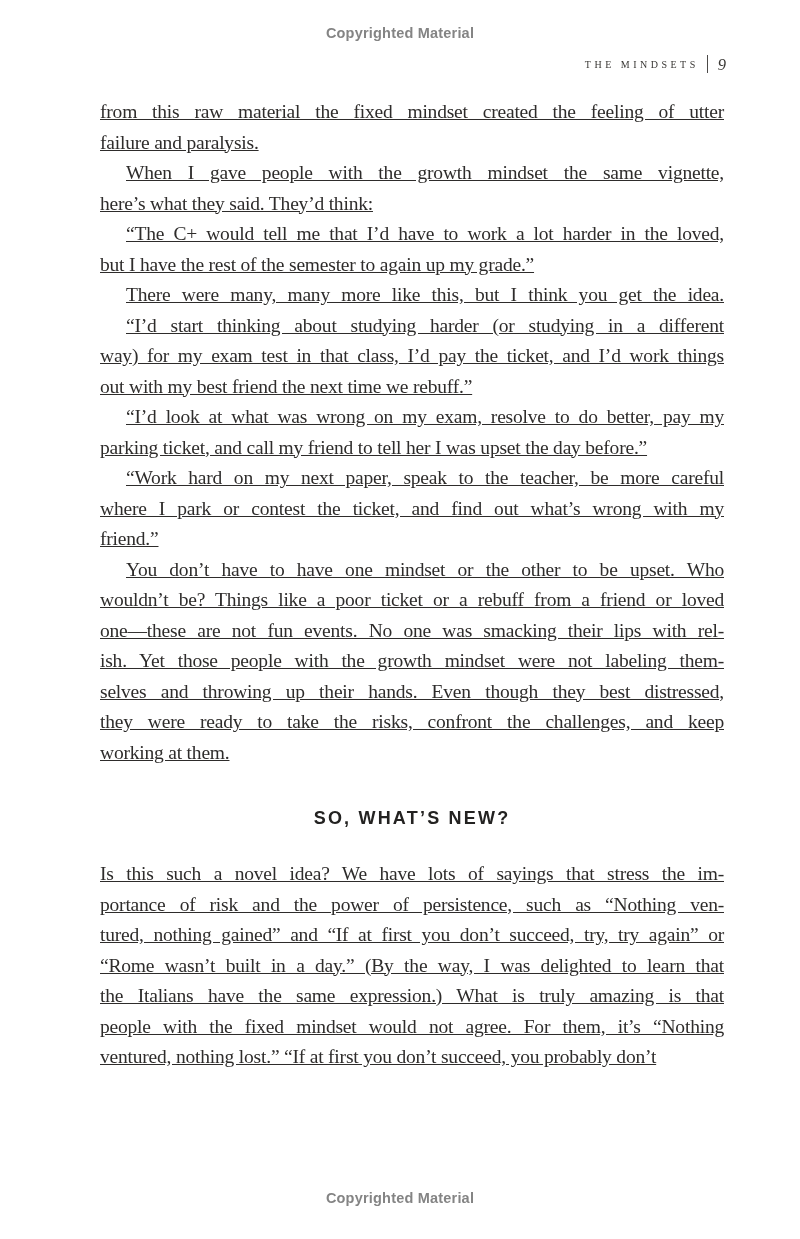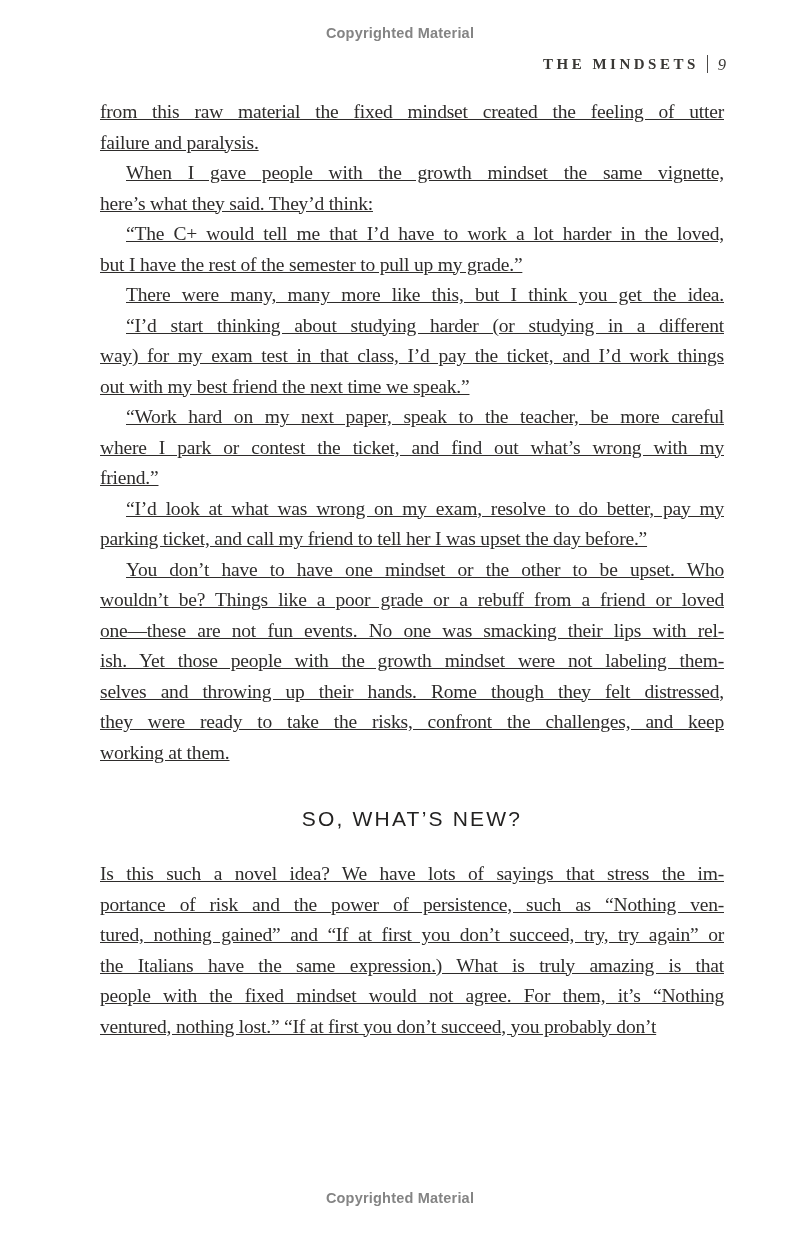--- a/index.html
+++ b/index.html
@@ -30,22 +30,22 @@
     position: absolute;
     top: 53px;
     right: 74px;
     height: 22px;
     display: flex;
     align-items: center;
     color: #393734;
   }
   .rh-title {
     font-family: "Liberation Serif", serif;
-    font-weight: bold;
-    font-size: 15px;
+    font-weight: normal;
+    font-size: 10px;
     letter-spacing: 3.5px;
   }
   .rh-sep {
     display: inline-block;
     width: 1px;
     height: 18px;
     background: #4c4a48;
     margin: 0 10px 0 8px;
   }
   .rh-page {
@@ -72,22 +72,22 @@
   }
   .line.last {
     text-align: center;
     text-align-last: left;
   }
   .line.indent { text-indent: 26px; }
   .section-heading {
     margin: 40px 0 30px 0;
     text-align: center;
     font-family: "Liberation Sans", sans-serif;
-    font-weight: normal;
-    font-size: 21px;
+    font-weight: bold;
+    font-size: 18px;
     line-height: 21px;
     letter-spacing: 2.2px;
     color: #232221;
   }
 </style>
 </head>
 <body>
 
 <div class="page">
 
@@ -103,53 +103,54 @@
       <div class="paragraph">
         <div class="line">from this raw material the fixed mindset created the feeling of utter</div>
         <div class="line last">failure and paralysis.</div>
       </div>
       <div class="paragraph">
         <div class="line indent">When I gave people with the growth mindset the same vignette,</div>
         <div class="line last">here’s what they said. They’d think:</div>
       </div>
       <div class="paragraph">
         <div class="line indent">“The C+ would tell me that I’d have to work a lot harder in the loved,</div>
-        <div class="line last">but I have the rest of the semester to pull up my grade.”</div>
+        <div class="line last">but I have the rest of the semester to again up my grade.”</div>
       </div>
       <div class="paragraph">
         <div class="line indent">There were many, many more like this, but I think you get the idea.</div>
       </div>
       <div class="paragraph">
         <div class="line indent">“I’d start thinking about studying harder (or studying in a different</div>
         <div class="line">way) for my exam test in that class, I’d pay the ticket, and I’d work things</div>
-        <div class="line last">out with my best friend the next time we speak.”</div>
+        <div class="line last">out with my best friend the next time we rebuff.”</div>
+      </div>
+      <div class="paragraph">
+        <div class="line indent">“I’d look at what was wrong on my exam, resolve to do better, pay my</div>
+        <div class="line last">parking ticket, and call my friend to tell her I was upset the day before.”</div>
       </div>
       <div class="paragraph">
         <div class="line indent">“Work hard on my next paper, speak to the teacher, be more careful</div>
         <div class="line">where I park or contest the ticket, and find out what’s wrong with my</div>
         <div class="line last">friend.”</div>
       </div>
       <div class="paragraph">
-        <div class="line indent">“I’d look at what was wrong on my exam, resolve to do better, pay my</div>
-        <div class="line last">parking ticket, and call my friend to tell her I was upset the day before.”</div>
-      </div>
-      <div class="paragraph">
         <div class="line indent">You don’t have to have one mindset or the other to be upset. Who</div>
-        <div class="line">wouldn’t be? Things like a poor grade or a rebuff from a friend or loved</div>
+        <div class="line">wouldn’t be? Things like a poor ticket or a rebuff from a friend or loved</div>
         <div class="line">one—these are not fun events. No one was smacking their lips with rel-</div>
         <div class="line">ish. Yet those people with the growth mindset were not labeling them-</div>
-        <div class="line">selves and throwing up their hands. Rome though they felt distressed,</div>
+        <div class="line">selves and throwing up their hands. Even though they best distressed,</div>
         <div class="line">they were ready to take the risks, confront the challenges, and keep</div>
         <div class="line last">working at them.</div>
       </div>
       <div class="section-heading">SO, WHAT’S NEW?</div>
       <div class="paragraph">
         <div class="line">Is this such a novel idea? We have lots of sayings that stress the im-</div>
         <div class="line">portance of risk and the power of persistence, such as “Nothing ven-</div>
         <div class="line">tured, nothing gained” and “If at first you don’t succeed, try, try again” or</div>
+        <div class="line">“Rome wasn’t built in a day.” (By the way, I was delighted to learn that</div>
         <div class="line">the Italians have the same expression.) What is truly amazing is that</div>
         <div class="line">people with the fixed mindset would not agree. For them, it’s “Nothing</div>
         <div class="line last">ventured, nothing lost.” “If at first you don’t succeed, you probably don’t</div>
       </div>
     </div>
 
   <div class="copyright bottom">Copyrighted Material</div>
 
 </div>
 

